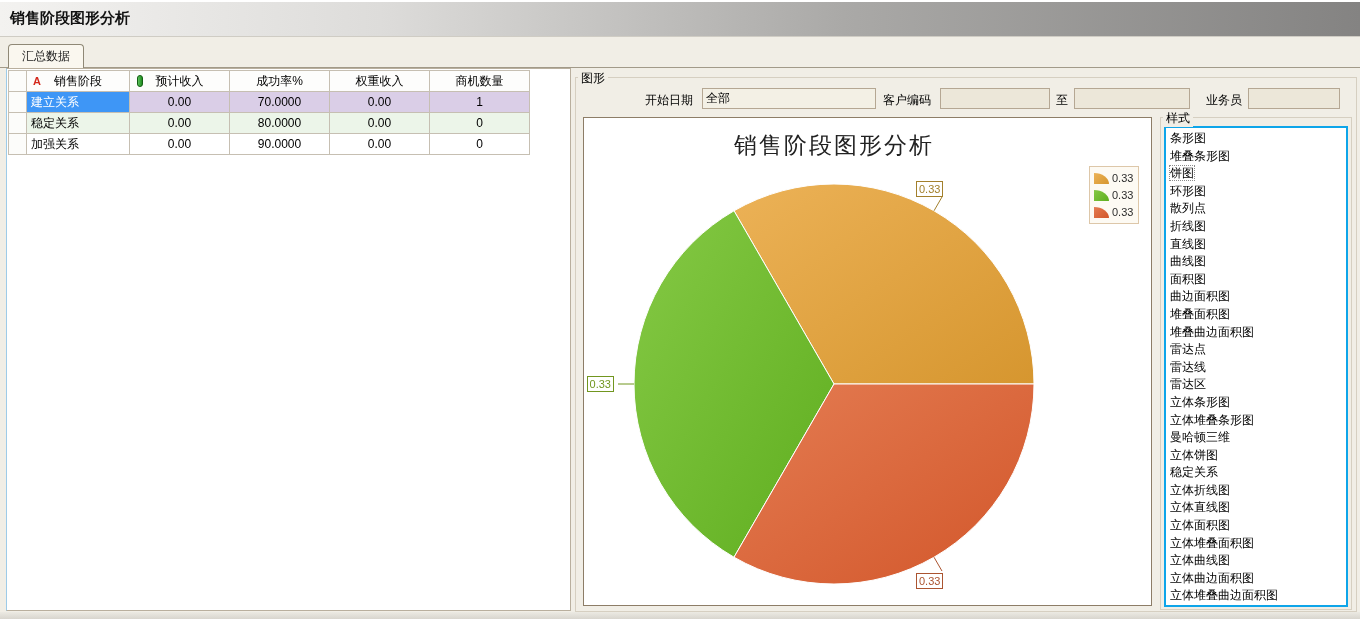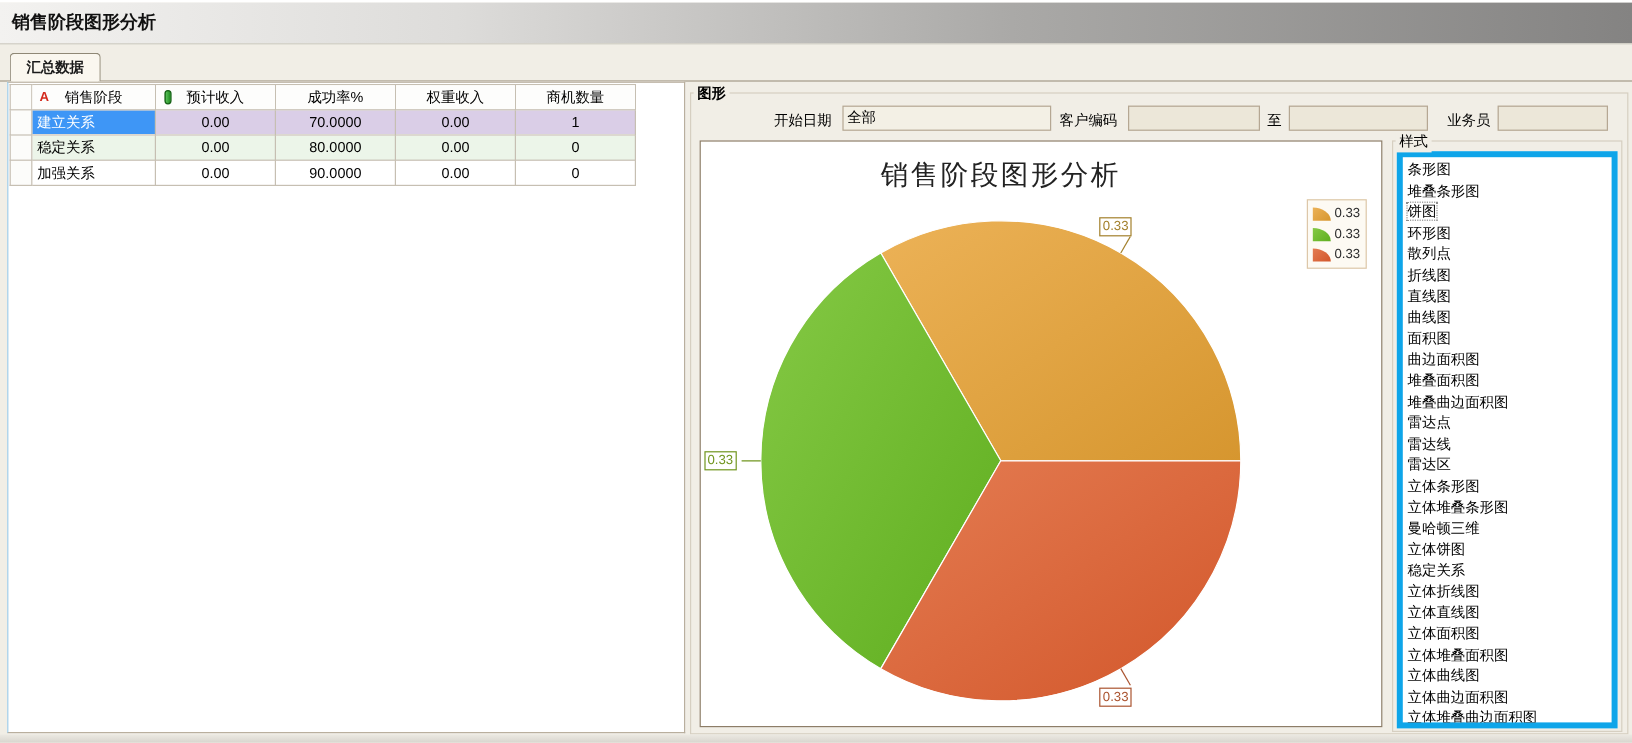--- a/index.html
+++ b/index.html
@@ -9,21 +9,21 @@
   
   .titlebar { position:absolute; left:0; top:0; width:1360px; height:37px;
     background:linear-gradient(90deg,#f3f2f0 0%,#dddcda 28%,#aaa9a7 62%,#848382 100%);
     border-top:2px solid #ffffff; border-bottom:1px solid #cfccc4; }
   .titlebar .wtitle { position:absolute; left:10px; top:7px; font-size:15px; font-weight:bold; color:#111; }
 
   
   .tabline { position:absolute; left:0; top:67px; width:1360px; height:1px; background:#a29a89; }
   .tab { position:absolute; left:8px; top:44px; height:24px; padding:0 13px; background:#faf7ef;
     border:1px solid #8f8876; border-bottom:none; border-radius:4px 4px 0 0;
-    font-weight:bold; line-height:23px; color:#1a1a1a; z-index:5; }
+    font-weight:normal; line-height:23px; color:#1a1a1a; z-index:5; }
 
   
   .left-panel { position:absolute; left:6px; top:68px; width:565px; height:543px;
     background:#fff; border:1px solid #b9af9e; border-left-color:#9ecbe8; }
   table.grid { border-collapse:collapse; table-layout:fixed; width:521px; margin:1px 0 0 1px;
     border:1px solid #a39a88; }
   table.grid th, table.grid td { border:1px solid #c6bfb2; height:21px; padding:0 4px;
     overflow:hidden; white-space:nowrap; }
   table.grid th { background:#fdfdfc; font-weight:normal; text-align:center; position:relative; color:#000; }
   td.rowhdr, th.rowhdr { background:#fcfcfa !important; padding:0; }
@@ -34,21 +34,21 @@
   tr.r1 td { background:#ecf5e9; }
   tr.r2 td { background:#ffffff; }
   .hicon-a { position:absolute; left:6px; top:3px; color:#d42a1e; font-weight:bold; font-size:11px; line-height:14px; }
   .hicon-bar { position:absolute; left:7px; top:4px; width:6px; height:12px;
     background:linear-gradient(90deg,#5cc25c,#1f8c1f); border:1px solid #145f14; border-radius:3px; }
 
   
   .groupbox { position:absolute; border:1px solid #d6cfc1; }
   .gb-graph { left:575px; top:77px; width:782px; height:535px; }
   .gb-label { position:absolute; background:#f1eee6; padding:0 3px; color:#000; z-index:4; }
-  .lbl-graph { left:578px; top:70px;font-weight:bold; }
+  .lbl-graph { left:578px; top:70px; }
   .lbl-style { left:1163px; top:110px; }
   .gb-style { left:1160px; top:117px; width:192px; height:493px; }
 
   
   .flabel { position:absolute; top:92px; color:#000; }
   .finput { position:absolute; top:88px; height:21px; border:1px solid #b5a793;
     font-family:inherit; font-size:12px; padding:0 3px; color:#000; background:#ece7d9; }
   .finput.first { background:#f3f0e5; }
 
   
@@ -60,21 +60,21 @@
   .pie-label { position:absolute; height:16px; line-height:14px; font-size:11px;
     background:#fff; border:1px solid; padding:0 2px; }
   .chart-legend { position:absolute; left:505px; top:48px; width:50px;
     background:#fdfaf3; border:1px solid #ddc7a9; padding:3px 0 2px 4px; }
   .legend-row { height:16px; margin-bottom:1px; display:flex; align-items:center; }
   .legend-swatch { width:15px; height:11px; border-radius:0 100% 0 0; margin-right:3px; flex:none; }
   .legend-text { font-size:11px; color:#2d2d2d; }
 
   
   .style-list { position:absolute; left:1164px; top:126px; width:184px; height:481px;
-    background:#fff; border:5px solid #0ea5e9; overflow:hidden; padding-top:2px; }
+    background:#fff; border:2px solid #0ea5e9; overflow:hidden; padding-top:2px; }
   .style-item { line-height:17.6px; padding-left:4px; color:#000; white-space:nowrap; }
   .style-item span.focus { outline:1px dotted #8c8c8c; }
 
   .bottom-strip { position:absolute; left:0; top:612px; width:1360px; height:7px;
     background:linear-gradient(180deg,#eceae3,#d8d5ce); }
 </style>
 </head>
 <body>
 
 <div class="titlebar">

